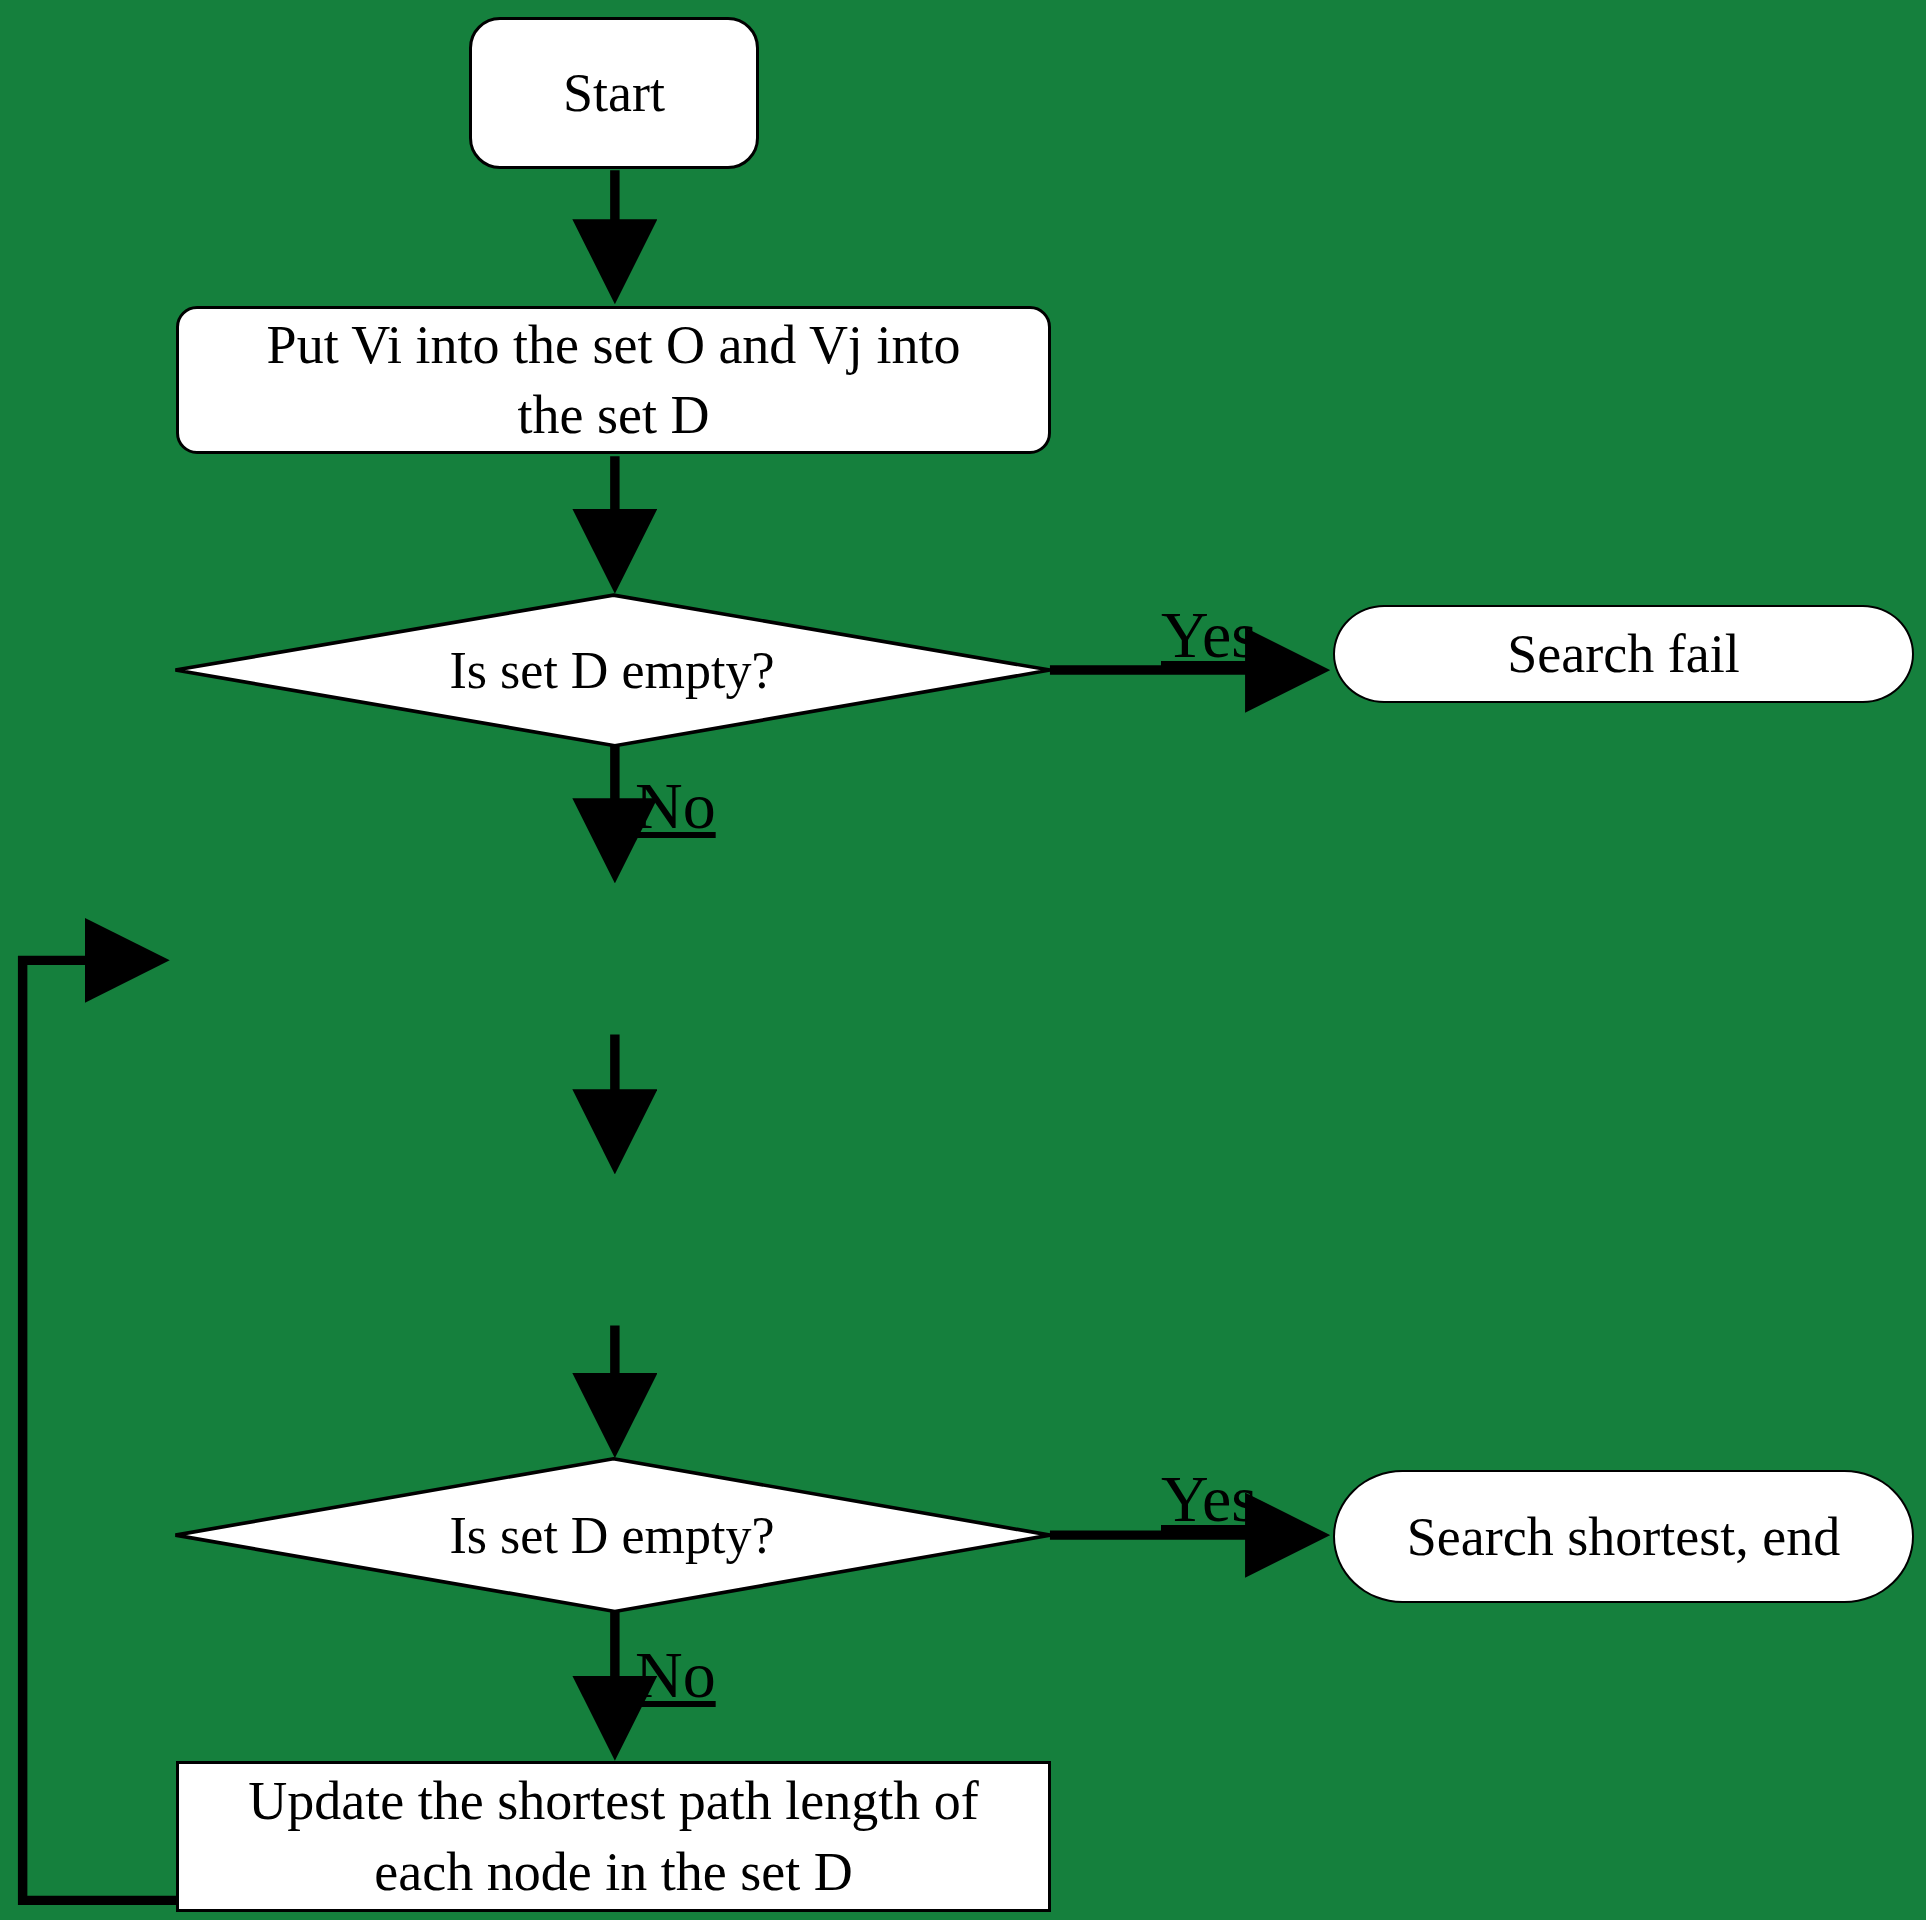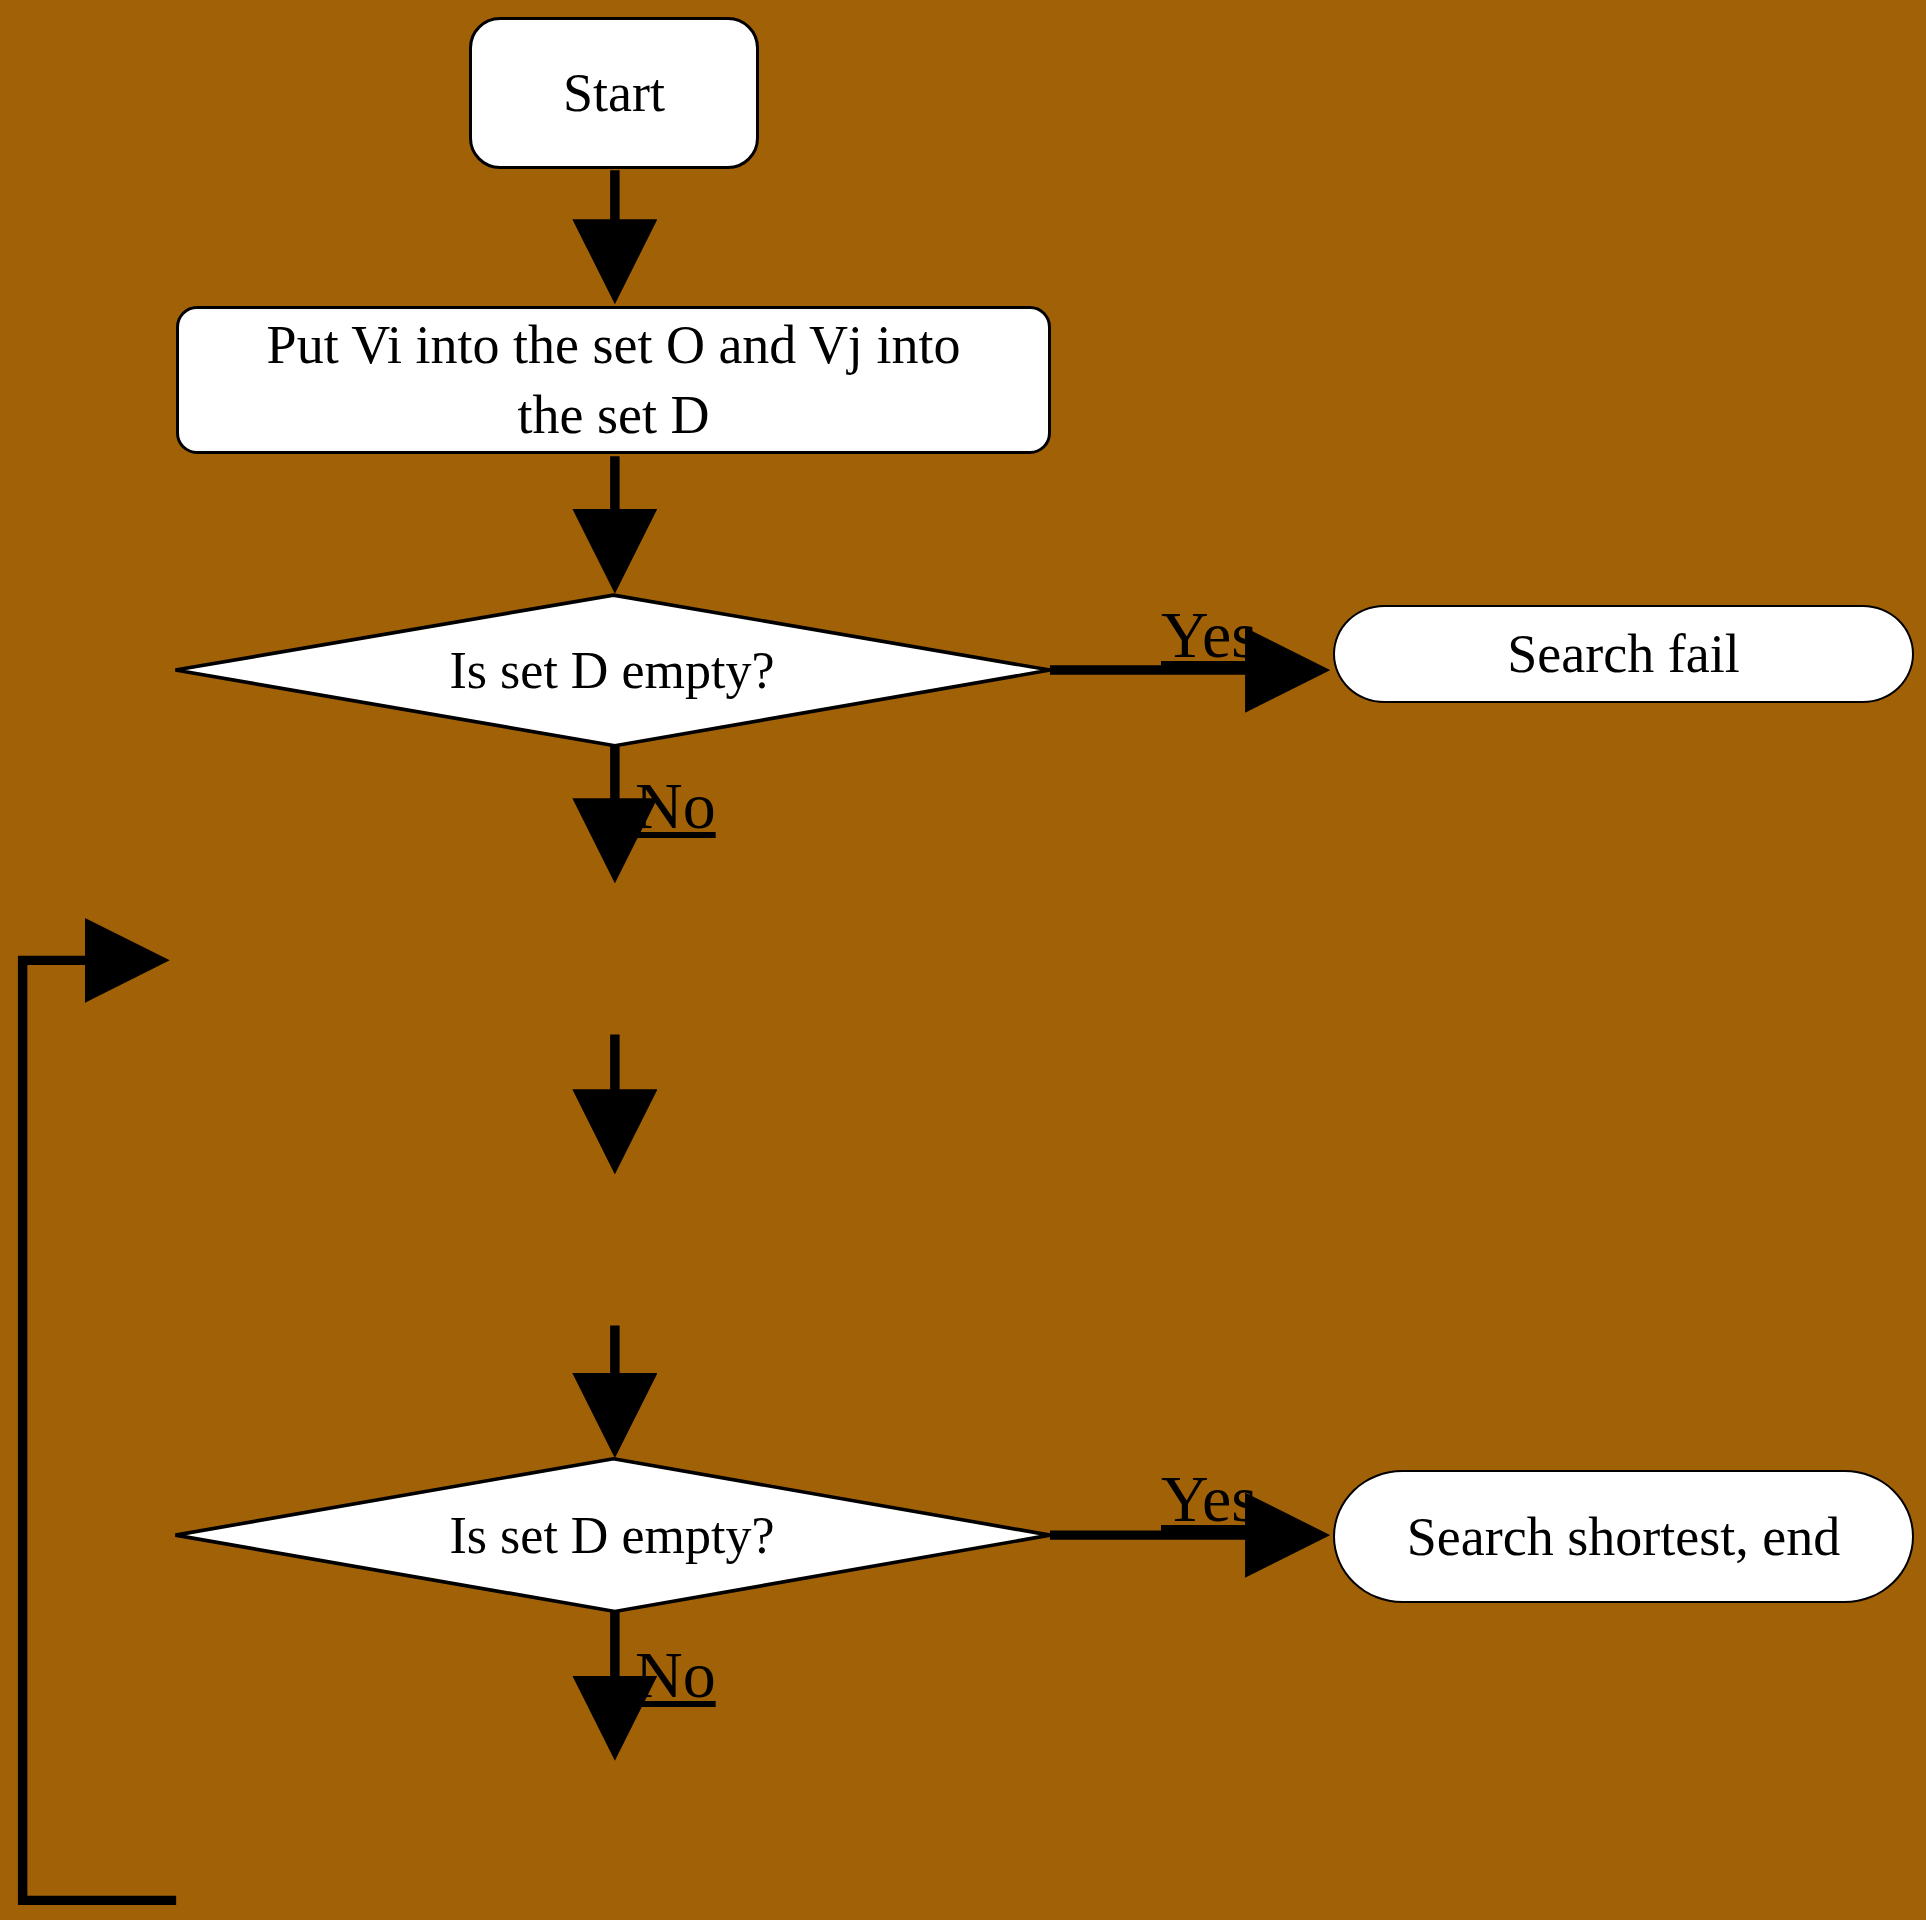--- a/index.html
+++ b/index.html
@@ -4,21 +4,21 @@
 <style>
   html, body {
     margin: 0;
     padding: 0;
     background: #ffffff;
   }
   #canvas {
     position: relative;
     width: 1926px;
     height: 1920px;
-    background: #a16207;
+    background: #15803d;
     overflow: hidden;
     font-family: "Liberation Serif", "DejaVu Serif", serif;
   }
   svg#edges {
     position: absolute;
     left: 0;
     top: 0;
     width: 1926px;
     height: 1920px;
   }
@@ -120,20 +120,23 @@
 
 
   <div class="diamond-label" style="left:321px; top:1499px; width:582px; height:73px;">
     <span>Is set D empty?</span>
   </div>
 
   <div class="node term term-round" style="left:1333px; top:1470px; width:581px; height:133px;">
     <span>Search shortest, end</span>
   </div>
 
+  <div class="node proc" style="left:176px; top:1761px; width:875px; height:151px; padding:0 32px;">
+    <span>Update the shortest path length of each node in the set D</span>
+  </div>
 
   <div class="edge-label" style="left:1161px; top:597px;">Yes</div>
 
   <div class="edge-label" style="left:635px; top:768px;">No</div>
 
   <div class="edge-label" style="left:1161px; top:1461px;">Yes</div>
 
   <div class="edge-label" style="left:635px; top:1637px;">No</div>
 
 </div>

